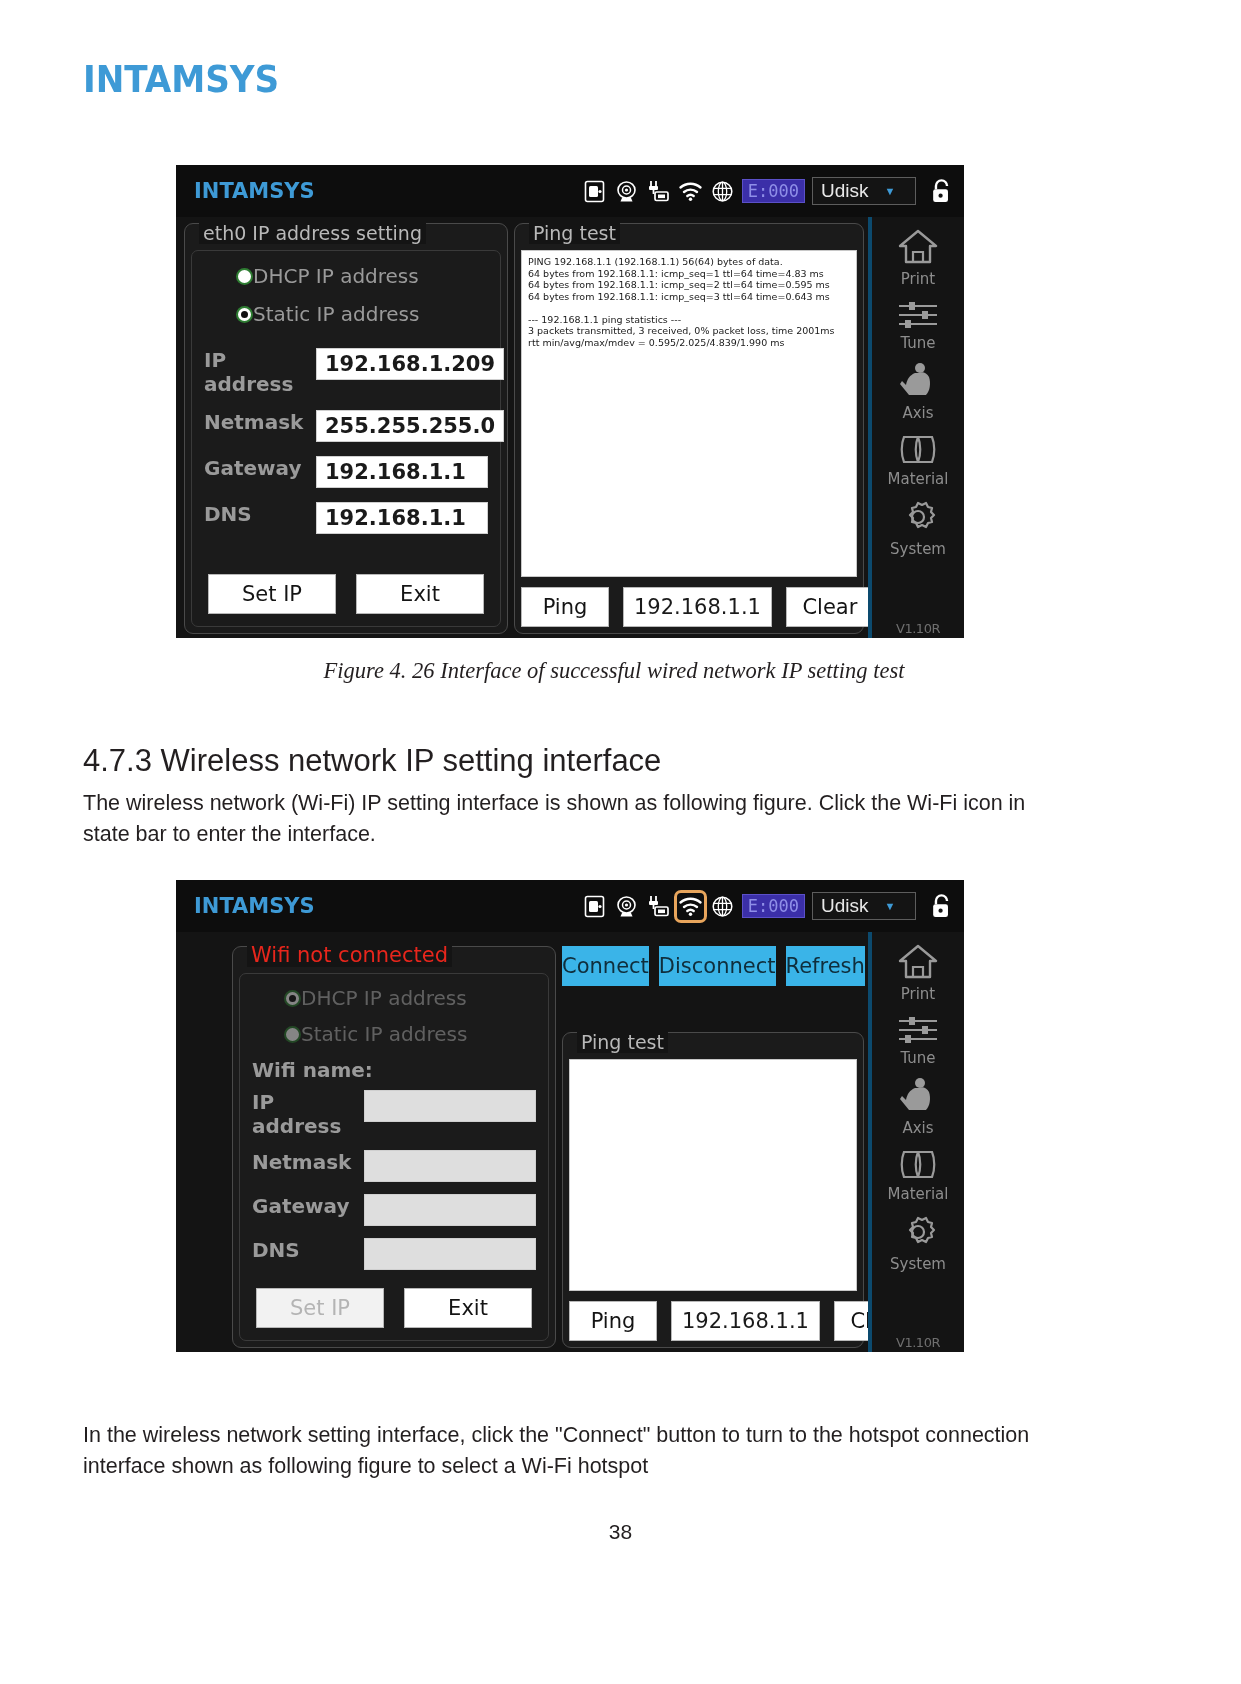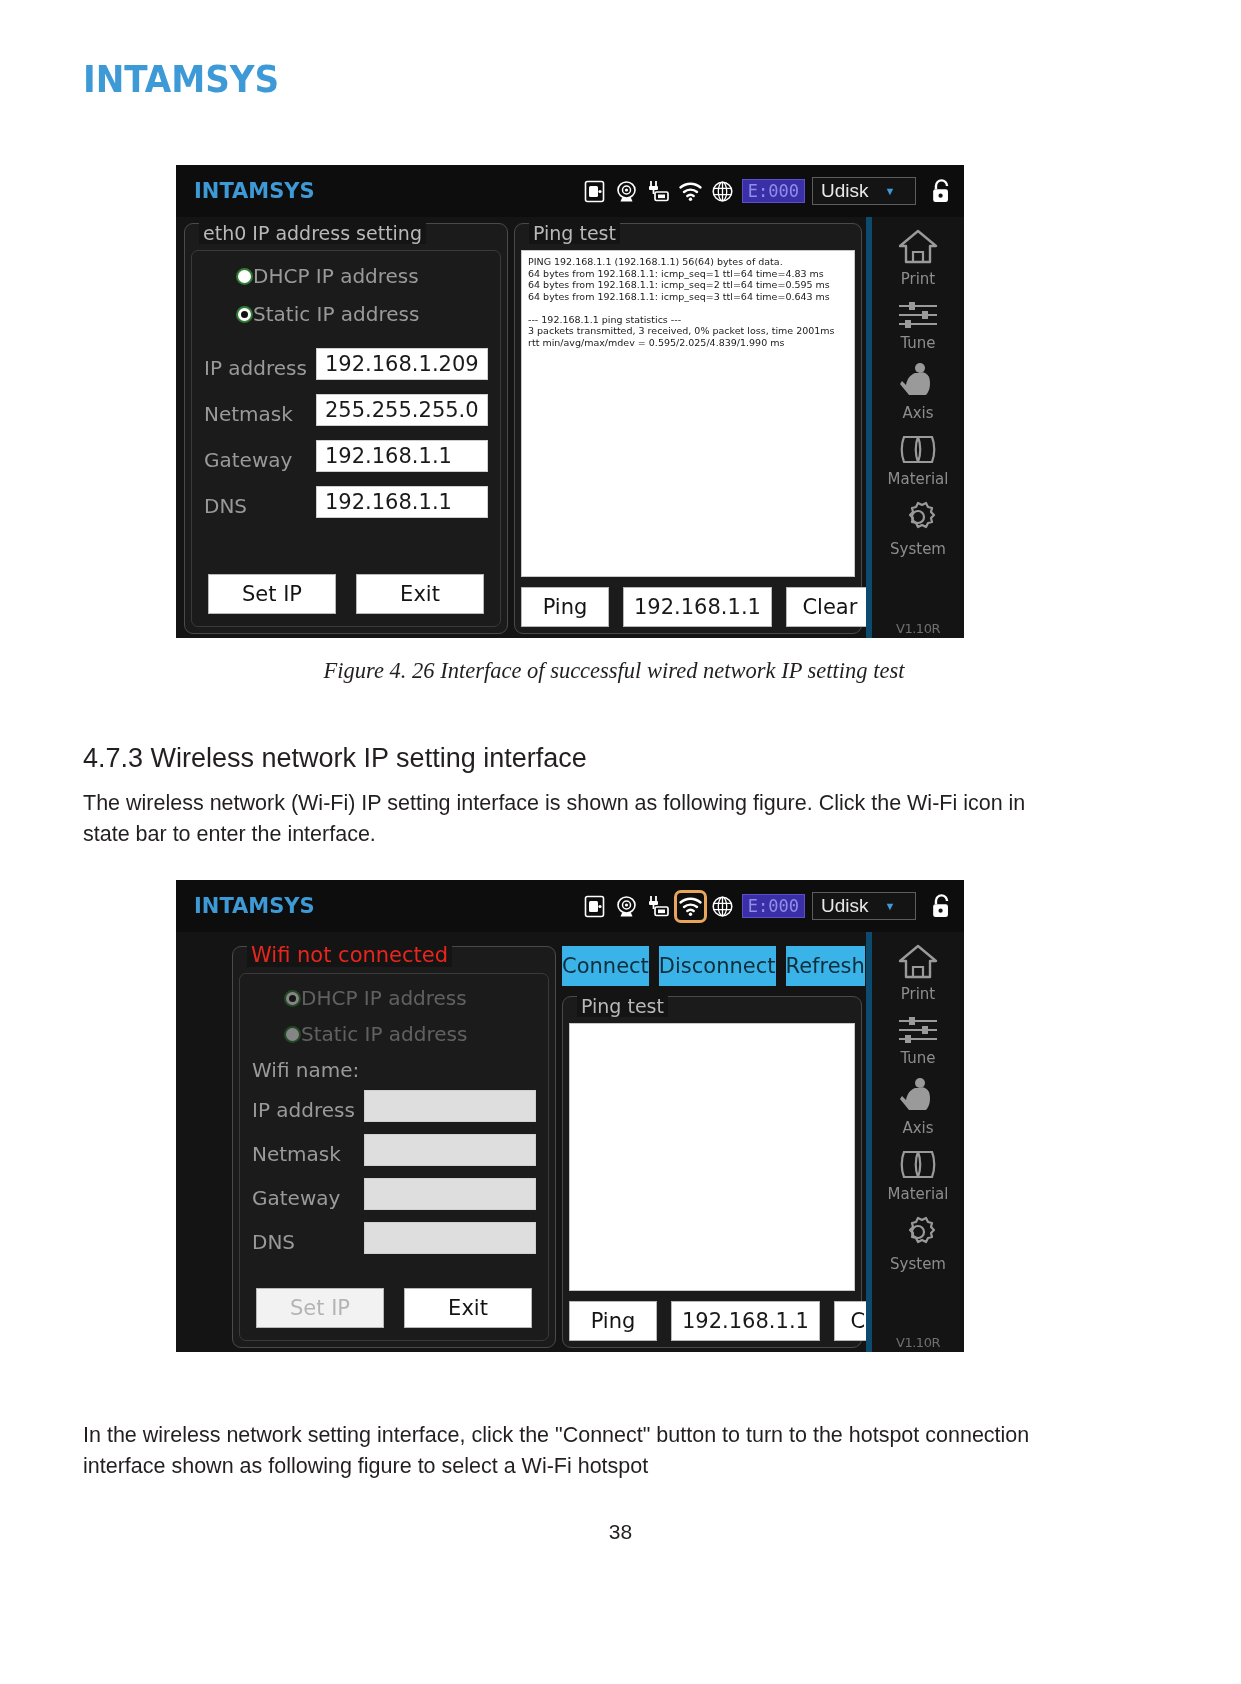--- a/index.html
+++ b/index.html
@@ -53,22 +53,22 @@
 
   .radio-row{display:flex;align-items:center;color:#9a9a9a;font-size:20px;
     font-family:"DejaVu Sans",sans-serif;}
   .radio{width:17px;height:17px;border-radius:50%;background:#ffffff;
     border:2px solid #2e7d32;box-sizing:border-box;flex:0 0 auto;}
   .radio.sel{background:#ffffff;position:relative;}
   .radio.sel::after{content:"";position:absolute;left:3px;top:3px;width:7px;height:7px;
     border-radius:50%;background:#111;}
   .radio.dim{opacity:.85;}
 
-  .frow{display:flex;align-items:flex-end;color:#9a9a9a;font-size:20px;
-    font-family:"DejaVu Sans",sans-serif;}
+  .frow{display:flex;align-items:flex-start;color:#9a9a9a;font-size:20px;
+    font-family:"DejaVu Sans",sans-serif;font-weight:bold;}
   .flabel{width:112px;flex:0 0 auto;}
   .finput{flex:1;background:#ffffff;color:#1a1a1a;font-size:21px;
     font-family:"DejaVu Sans",sans-serif;padding:3px 8px;border:1px solid #cfcfcf;
     box-sizing:border-box;height:32px;display:flex;align-items:center;}
   .finput.empty{background:#dedede;}
 
   .btnrow{display:flex;gap:20px;}
   .btn{background:#ffffff;color:#141414;font-size:21px;
     font-family:"DejaVu Sans",sans-serif;border:1px solid #b8b8b8;
     padding:7px 0;text-align:center;flex:1;}
@@ -91,35 +91,35 @@
   
   .wifi-status{position:absolute;top:-4px;left:14px;color:#e8261c;font-size:21px;
     font-family:"DejaVu Sans",sans-serif;background:#141414;padding:0 4px;z-index:3;}
   .wifibtns{display:flex;gap:10px;padding:0 0 0 0;}
   .wbtn{background:#3ab4e8;color:#0f2e3c;font-size:21px;
     font-family:"DejaVu Sans",sans-serif;padding:8px 0;text-align:center;flex:1;}
 
   
   .sidebar{width:92px;flex:0 0 auto;background:#141414;display:flex;
     flex-direction:column;align-items:center;padding-top:10px;position:relative;
-    border-left:6px solid #0c4a6e;}
+    border-left:4px solid #0c4a6e;}
   .sbitem{display:flex;flex-direction:column;align-items:center;margin-bottom:9px;}
   .sblabel{color:#8d8d8d;font-size:15px;font-family:"DejaVu Sans",sans-serif;
     margin-top:-1px;}
   .version{position:absolute;bottom:2px;color:#6f6f6f;font-size:13px;
     font-family:"DejaVu Sans",sans-serif;letter-spacing:-.5px;}
 
   
   .caption{position:absolute;width:1228px;text-align:center;
     font-family:"Liberation Serif",serif;font-style:italic;font-size:22.5px;color:#231f20;}
   .cap1{top:658px;}
   .cap2{top:1372px;}
 
   h2.sec{position:absolute;left:83px;top:743px;margin:0;
-    font-family:"Liberation Sans",sans-serif;font-weight:400;font-size:27px;color:#231f20;}
+    font-family:"Liberation Sans",sans-serif;font-weight:400;font-size:31px;color:#231f20;}
   .para{position:absolute;left:83px;width:990px;font-size:21.5px;line-height:1.42;
     color:#231f20;font-family:"Liberation Sans",sans-serif;}
   .p1{top:788px;}
   .p2{top:1420px;}
   .pgnum{position:absolute;width:1241px;text-align:center;top:1520px;font-size:21px;
     color:#231f20;font-family:"Liberation Sans",sans-serif;}
 </style>
 </head>
 <body>
 
@@ -401,21 +401,21 @@
                 <span class="finput empty"></span>
               </div>
 
               <div class="btnrow" style="margin-top:auto;padding:0 4px 2px 4px;">
                 <div class="btn disabled">Set IP</div>
                 <div class="btn">Exit</div>
               </div>
             </div>
           </div>
 
-          <div class="rightpanel" style="display:flex;flex-direction:column;border:none;background:transparent;">
+          <div class="rightpanel" style="display:flex;flex-direction:column;border:none;background:transparent;gap:36px;">
             <div class="wifibtns">
               <div class="wbtn">Connect</div>
               <div class="wbtn">Disconnect</div>
               <div class="wbtn">Refresh</div>
             </div>
             <div class="panel" style="flex:1;margin-top:10px;position:relative;">
               <div class="ping-title">Ping test</div>
               <div class="rp-inner">
                 <div class="pingout"></div>
                 <div class="pingrow">

